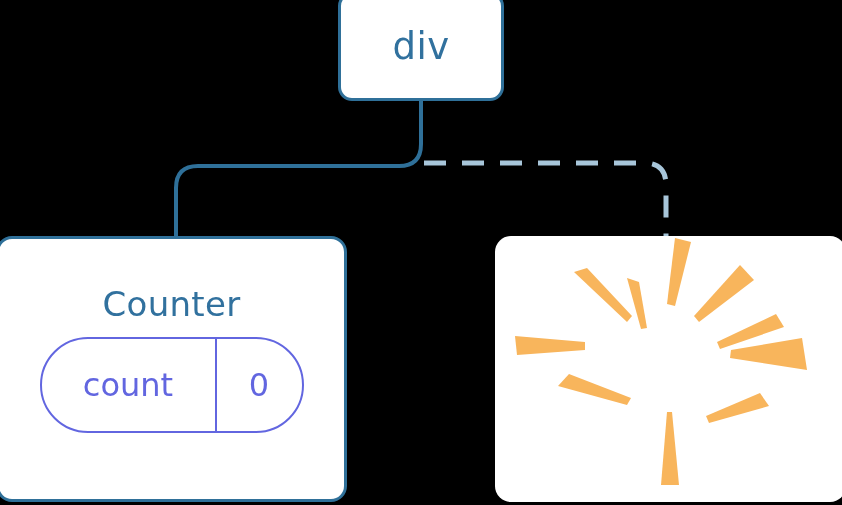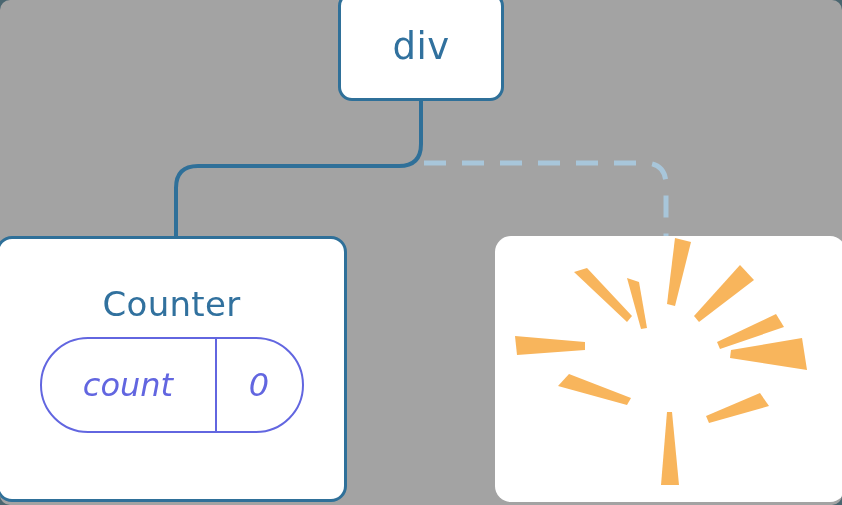--- a/index.html
+++ b/index.html
@@ -4,24 +4,23 @@
 <style>
   html, body {
     margin: 0;
     padding: 0;
     background: #4a6670;
   }
   #stage {
     position: relative;
     width: 842px;
     height: 505px;
-    background: #a3a3a3;
+    background: #000000;
     overflow: hidden;
     font-family: "DejaVu Sans", "Liberation Sans", sans-serif;
-    border-radius: 10px;
   }
   #wires {
     position: absolute;
     left: 0;
     top: 0;
     width: 842px;
     height: 505px;
     pointer-events: none;
   }
   .node {
@@ -77,21 +76,20 @@
   }
   .pill {
     position: relative;
     width: 264px;
     height: 96px;
     border: 2px solid #6266e0;
     border-radius: 48px;
     display: flex;
     align-items: stretch;
     box-sizing: border-box;
-    font-style: italic;
   }
   .pill-key,
   .pill-val {
     display: flex;
     align-items: center;
     justify-content: center;
     color: #6266e0;
     font-size: 32px;
     line-height: 1;
   }

